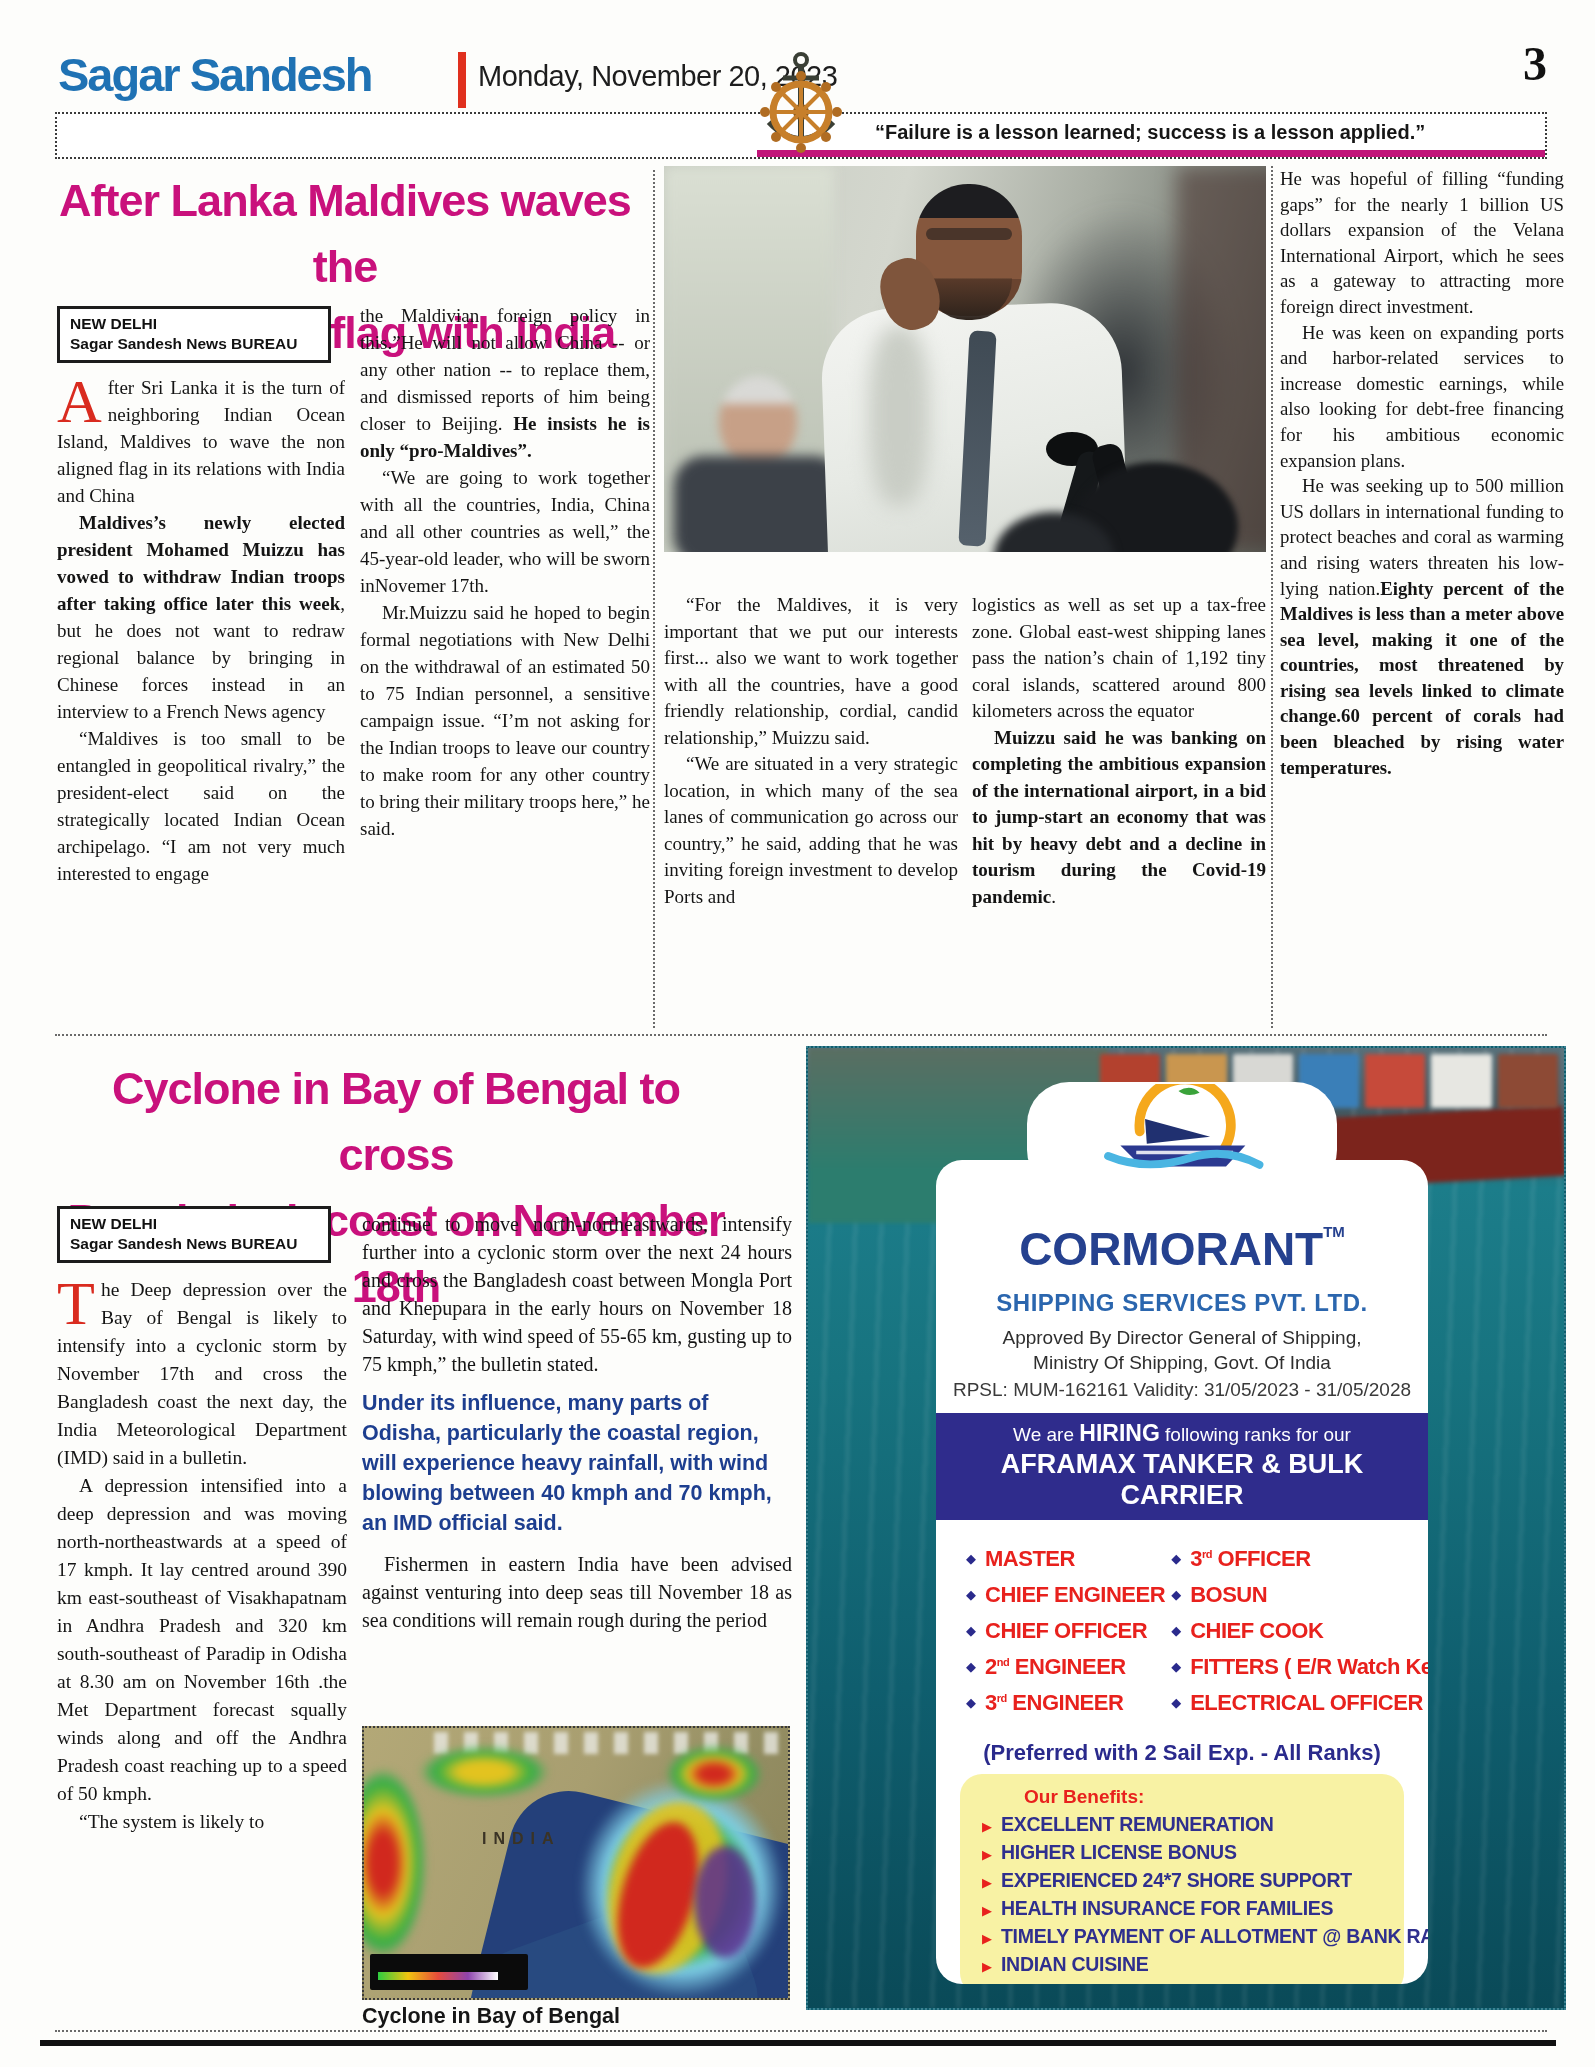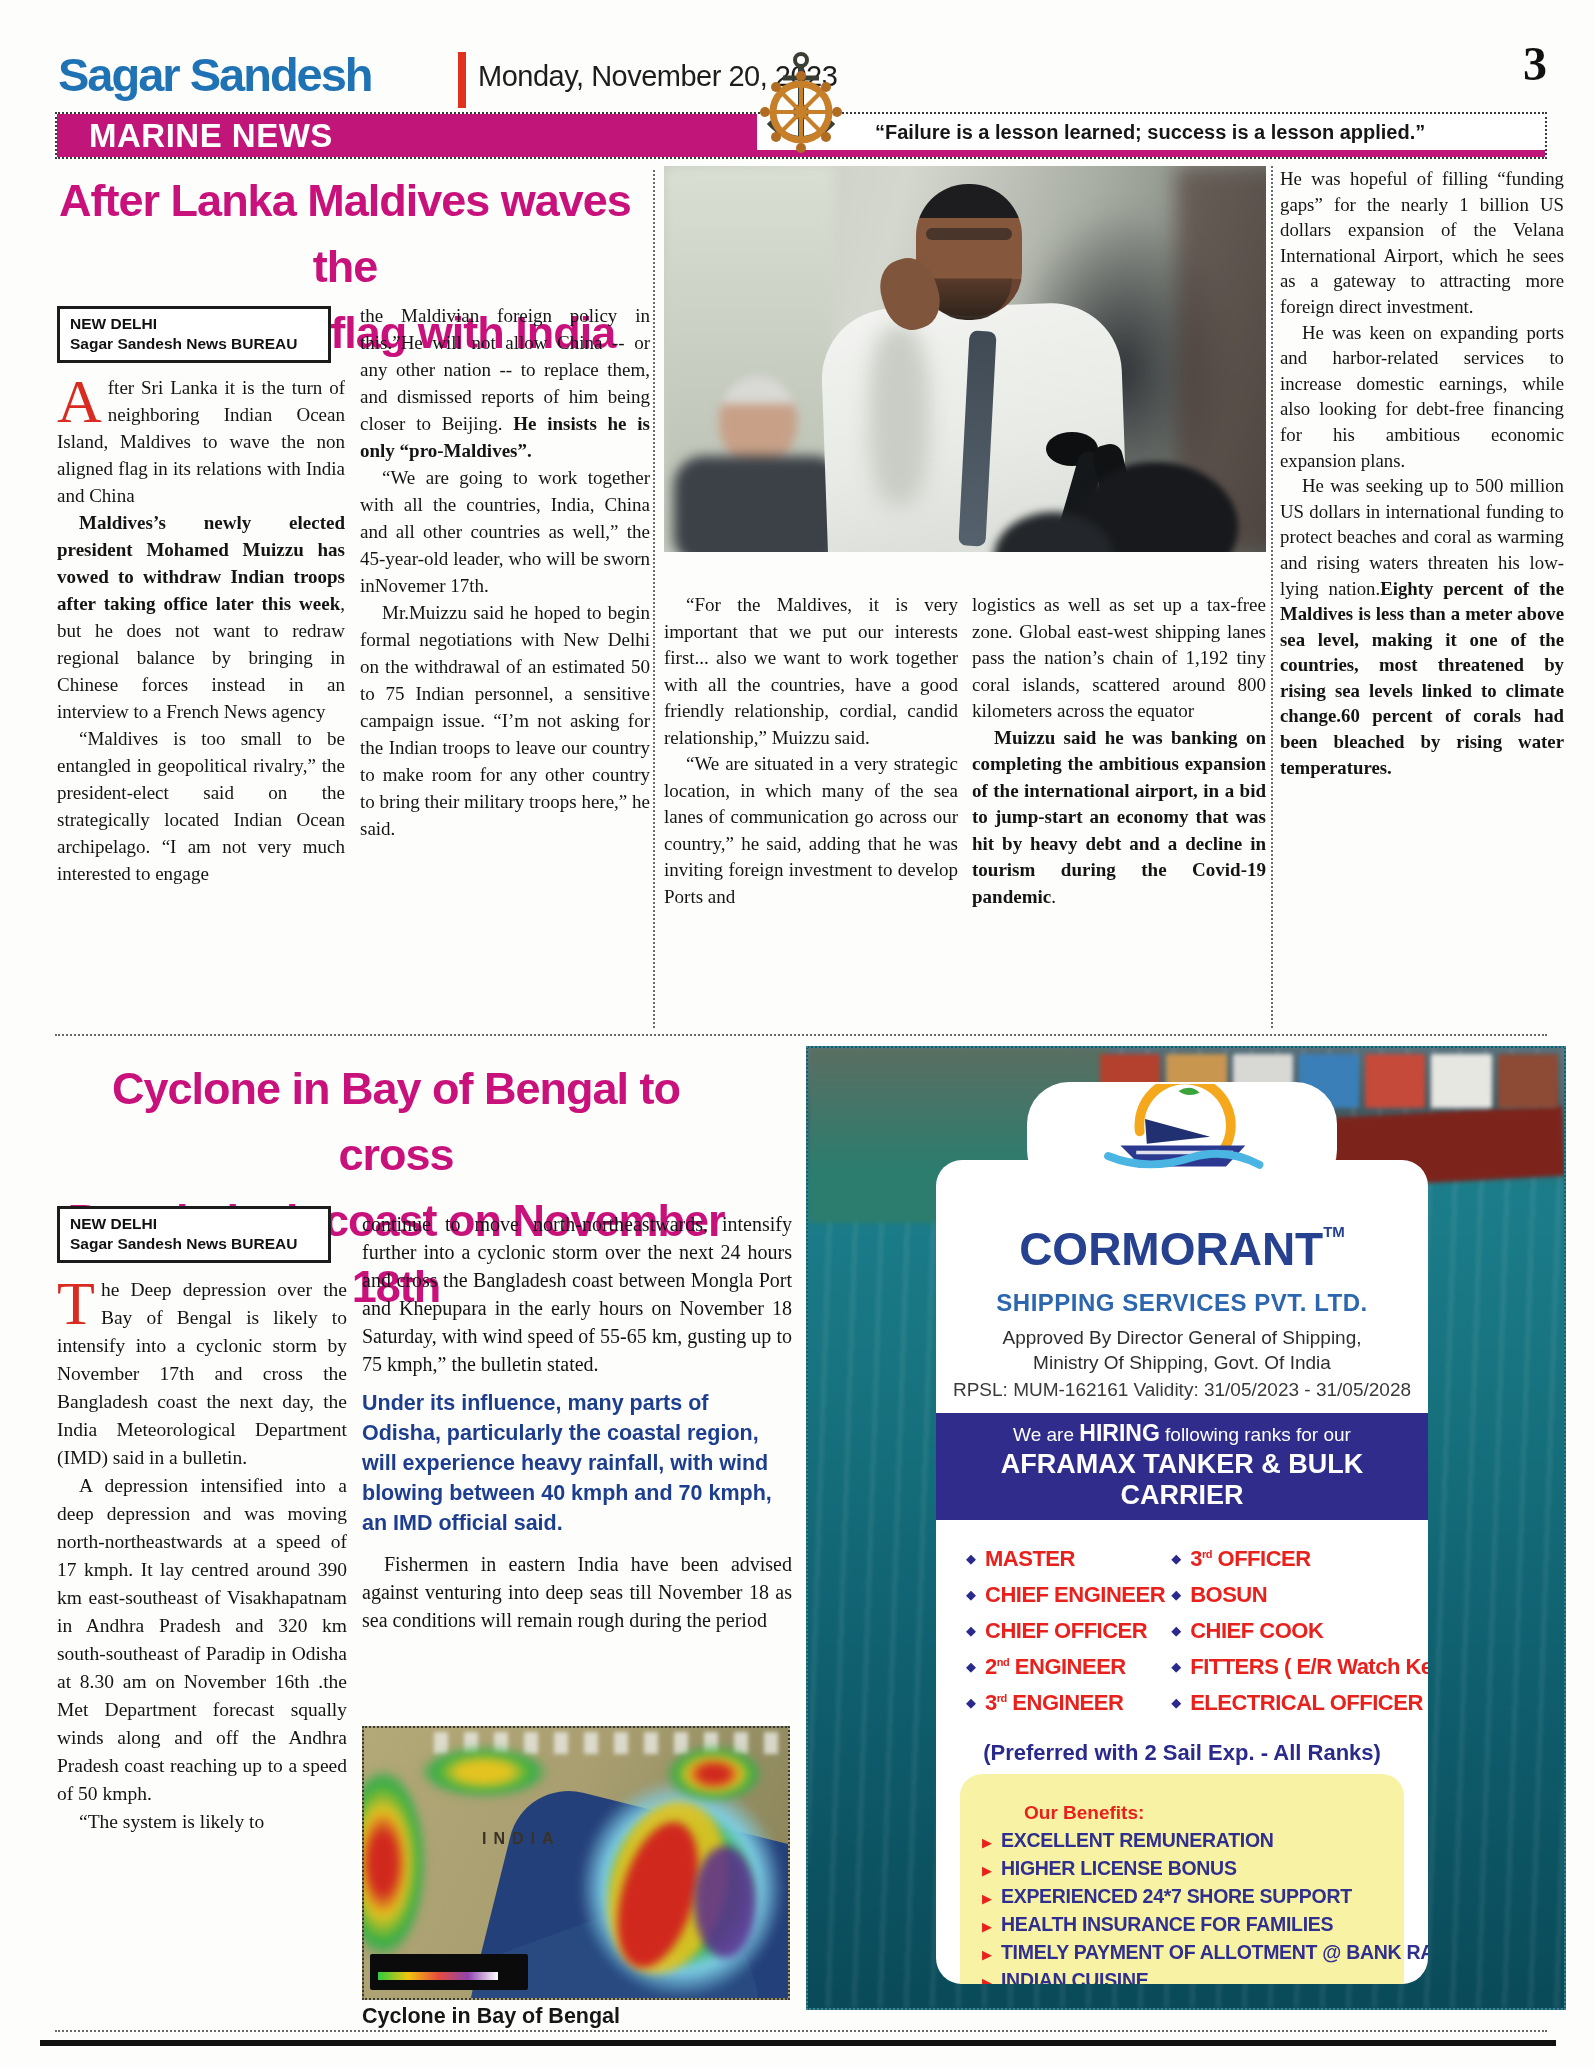--- a/index.html
+++ b/index.html
@@ -166,41 +166,38 @@
   .hiring-l1 .hb { font-weight:bold; font-size:23px; }
   .hiring-l2 { font-weight:bold; font-size:27px; letter-spacing:0; margin-top:2px; }
   .ranks { display:flex; text-align:left; padding:16px 6px 4px 30px; }
   .ranks-col1 { width:45%; } .ranks-col2 { width:55%; }
   .rank-item { margin:10px 0; white-space:nowrap; }
   .rank-item .bullet { color:#2a2a8c; font-size:13px; margin-right:9px; vertical-align:3px; }
   .rank-item .li-text { color:#e8211d; font-weight:bold; font-size:22px; letter-spacing:-0.5px; }
   .rank-item sup { font-size:11px; }
   .preferred { color:#2a2a8c; font-weight:bold; font-size:22px; margin:10px 0 8px 0; }
   .benefits { margin:6px 24px; background:#f8f2a4; border-radius:22px; padding:12px 14px 14px 22px; text-align:left; }
-  .benefits-title { color:#e8211d; font-weight:bold; font-size:19px; margin:16px 0 2px 42px; }
+  .benefits-title { color:#e8211d; font-weight:bold; font-size:19px; margin:0 0 2px 42px; }
   .benefit-item { margin:5px 0; white-space:nowrap; }
   .benefit-item .bullet { color:#e8211d; font-size:13px; margin-right:9px; }
   .benefit-item .li-text { color:#2f2f8e; font-weight:bold; font-size:19.5px; letter-spacing:-0.3px; }
 </style>
 </head>
 <body>
 
 <div class="page">
 
   <div class="masthead">
     <div class="brand">Sagar Sandesh</div>
   </div>
   <div class="red-bar"></div>
   <div class="date">Monday, November 20, 2023</div>
   <div class="pagenum">3</div>
 
   <div class="banner">
-    <div class="banner-left">
-      <div class="banner-title">MARINE NEWS</div>
-    </div>
     <div class="banner-right">
       <div class="banner-quote">“Failure is a lesson learned; success is a lesson applied.”</div>
     </div>
     <svg class="emblem" viewBox="0 0 100 112">
       <circle cx="50" cy="12" r="6" fill="none" stroke="#3a3f35" stroke-width="4"></circle>
       <line x1="50" y1="18" x2="50" y2="92" stroke="#3a3f35" stroke-width="6"></line>
       <line x1="32" y1="30" x2="68" y2="30" stroke="#3a3f35" stroke-width="5"></line>
       <path d="M18,74 Q50,108 82,74" fill="none" stroke="#3a3f35" stroke-width="6"></path>
       <g>
         <circle cx="50" cy="64" r="28" fill="none" stroke="#c77f2a" stroke-width="7"></circle>

